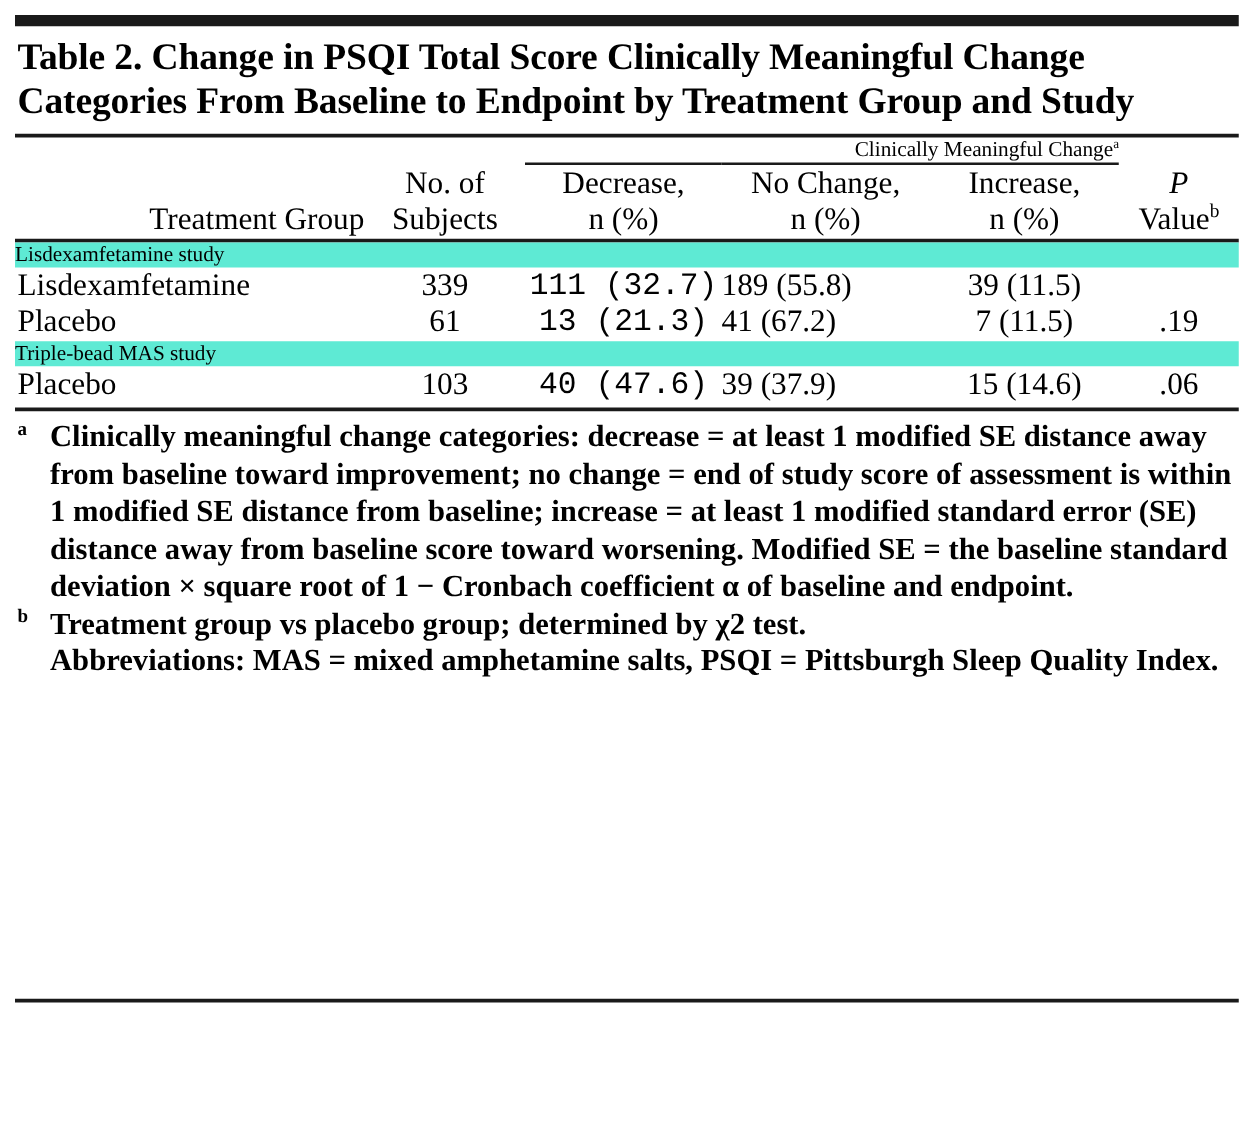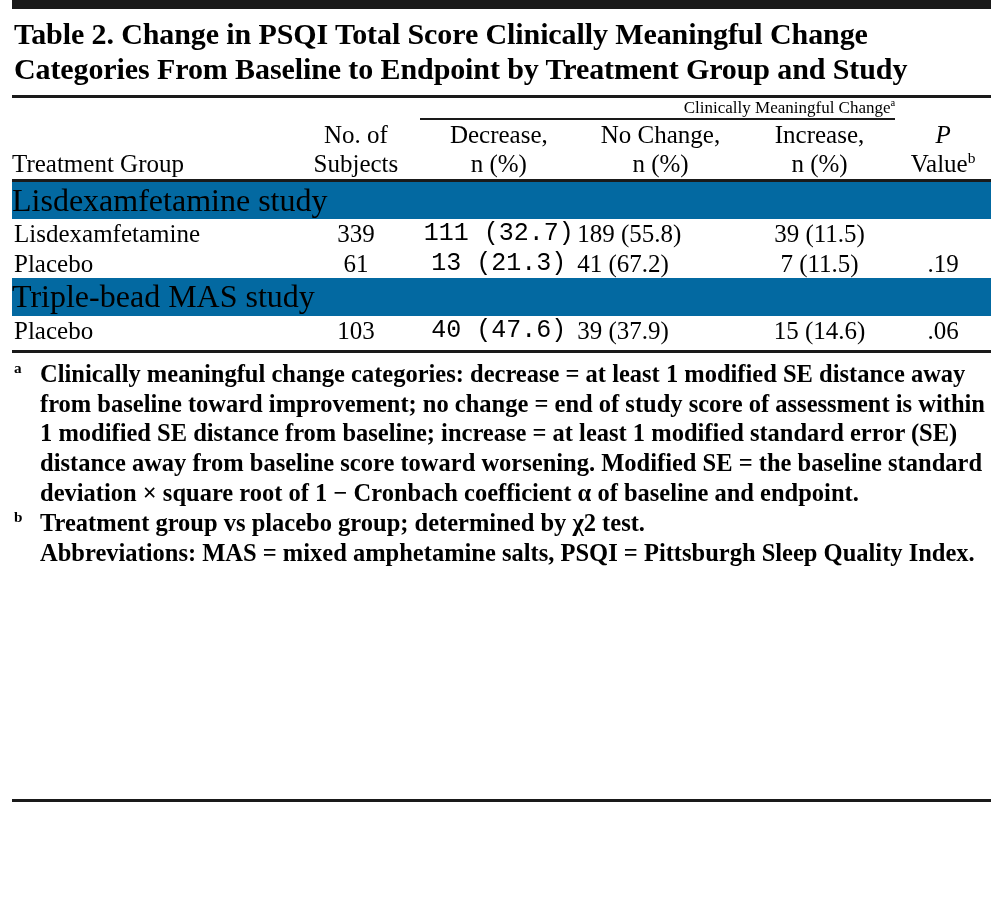--- a/index.html
+++ b/index.html
@@ -12,21 +12,21 @@
     height: 906px;
     font-family: "Liberation Serif", "DejaVu Serif", serif;
     color: #000000;
     overflow: hidden;
   }
   .page {
     position: relative;
     width: 1003px;
     height: 808px;
     box-sizing: border-box;
-    padding: 0 12px;
+    padding: 12px 12px;
   }
   .rule-top {
     height: 9px;
     background: #1a1a1a;
     margin: 0 0 0 0;
   }
   .rule-medium {
     height: 3px;
     background: #1a1a1a;
   }
@@ -61,32 +61,32 @@
     padding-bottom: 2px;
   }
   .spanhead-rule {
     border-bottom: 2px solid #1a1a1a;
     height: 0;
   }
   .hdr-cell {
     text-align: center;
     padding-bottom: 1px;
   }
-  .hdr-cell.left { text-align: left; margin-top: 17px; }
+  .hdr-cell.left { text-align: right; margin-top: 17px; }
   .sub {
     vertical-align: super;
     font-size: 0.62em;
     line-height: 0;
   }
   .ital { font-style: italic; }
 
   .section-row td {
-    background: #0369a1;
+    background: #5eead4;
     padding: 4px 0 5px 2px;
-    font-size: 32px;
+    font-size: 17px;
   }
   .data-row td {
     padding: 3px 0 3px 0;
   }
   .data-row td.col-group { padding-left: 2px; margin-top: 27px; }
 
   .rule-row td {
     padding: 0;
     height: 3px;
   }

